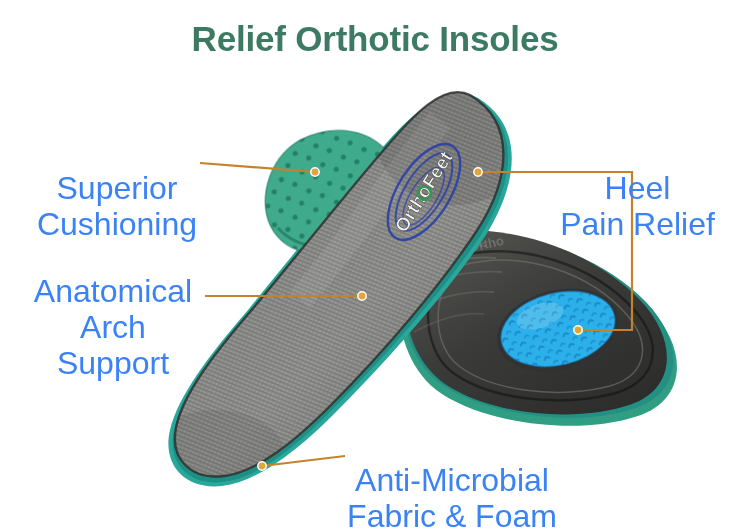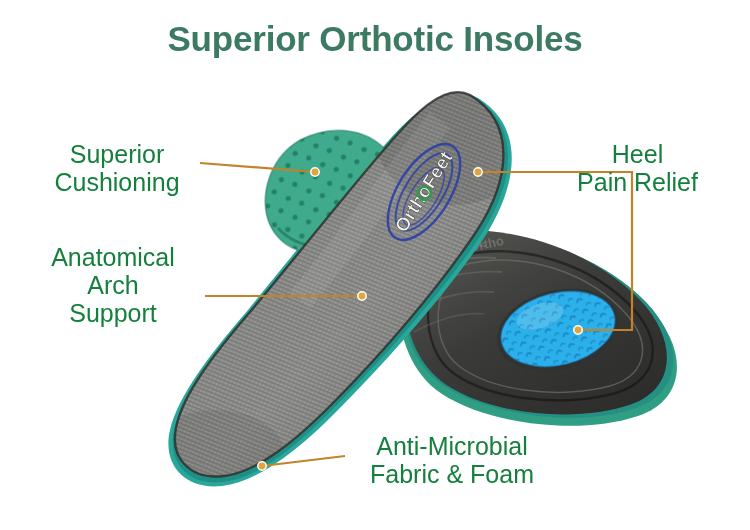--- a/index.html
+++ b/index.html
@@ -25,39 +25,40 @@
     color:#3d7a63;
     line-height:1.2;
   }
 
   
   #artwork { position:absolute; left:0; top:0; width:750px; height:530px; }
 
   
   .label {
     position:absolute;
-    color:#15803d;
-    font-size:25px;
+    color:#3b82f6;
+    font-size:32px;
     line-height:1.12;
     white-space:pre-line;
+    margin-top:31px;
   }
   #label-cushioning { left:22px; top:140px; width:190px; text-align:center; }
   #label-arch       { left:14px; top:243px; width:198px; text-align:center; }
   #label-heel       { left:530px; top:140px; width:215px; text-align:center; }
   #label-fabric     { left:328px; top:432px; width:248px; text-align:center; }
 
   
   #leaders { position:absolute; left:0; top:0; width:750px; height:530px; }
 </style>
 </head>
 <body>
 
 <div id="stage">
 
-  <div id="title">Superior Orthotic Insoles</div>
+  <div id="title">Relief Orthotic Insoles</div>
 
   <svg id="artwork" viewBox="0 0 750 530">
     <defs>
 
       <pattern id="weave" width="4" height="4" patternUnits="userSpaceOnUse" patternTransform="rotate(22)">
         <rect width="4" height="4" fill="#8f8f8d"></rect>
         <rect width="4" height="1.6" fill="#7d7d7b"></rect>
         <rect y="2" width="1.6" height="4" fill="#9c9c99"></rect>
       </pattern>
       <pattern id="weave2" width="3" height="3" patternUnits="userSpaceOnUse" patternTransform="rotate(-28)">

